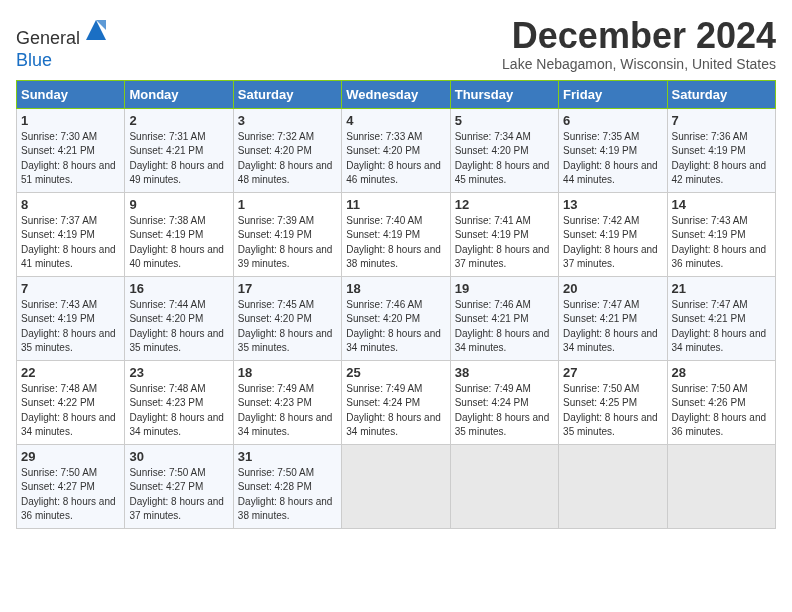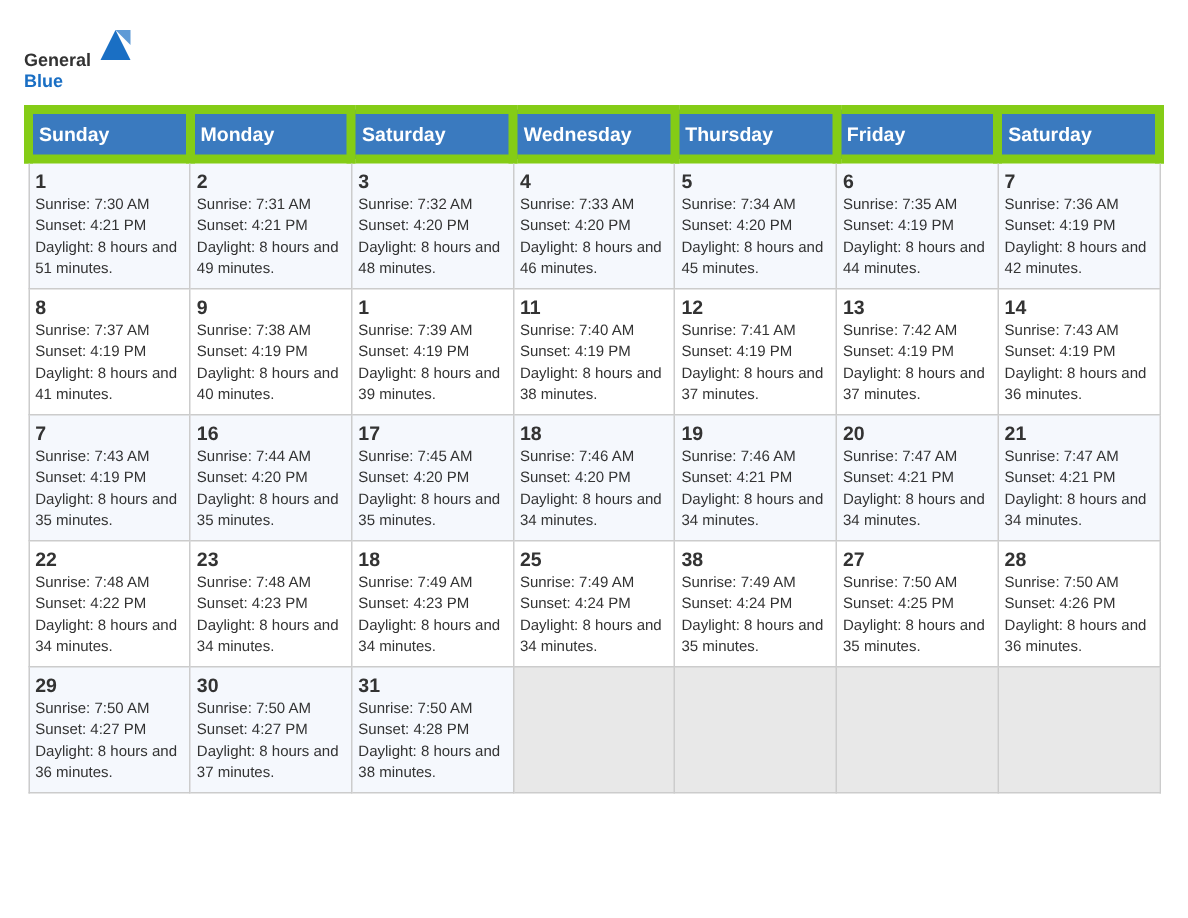--- a/index.html
+++ b/index.html
@@ -14,22 +14,22 @@
       display: flex;
       justify-content: space-between;
       align-items: flex-start;
       margin-bottom: 8px;
     }
     .logo {
       display: flex;
       align-items: center;
     }
     .logo-text {
-      font-size: 12px;
-      font-weight: bold;
+      font-size: 18px;
+      font-weight: normal;
       line-height: 1.2;
     }
     .logo-text .general { color: #333; }
     .logo-text .blue { color: #1a6fc4; }
     .logo-icon {
       width: 28px;
       height: 28px;
       margin-left: 2px;
     }
     .title-area {
@@ -50,21 +50,21 @@
       border-collapse: collapse;
       font-size: 10.5px;
     }
     thead tr th {
       background-color: #3a7abf;
       color: #fff;
       padding: 6px 4px;
       text-align: left;
       font-size: 13px;
       font-weight: bold;
-      border: 6px solid #84cc16;
+      border: 1px solid #84cc16;
     }
     tbody tr td {
       border: 1px solid #ccc;
       padding: 4px;
       vertical-align: top;
       width: 106px;
       min-height: 70px;
       background: #fff;
     }
     tbody tr:nth-child(odd) td {
@@ -93,20 +93,24 @@
   <div class="logo">
     <div>
       <div class="logo-text">
         <span class="general">General</span><svg class="logo-icon" viewBox="0 0 28 28">
             <polygon points="4,24 14,4 24,24" fill="#1a6fc4"></polygon>
             <polygon points="14,4 24,4 24,14" fill="#1a6fc4" opacity="0.7"></polygon>
           </svg><br>
         <span class="blue">Blue</span>
       </div>
     </div>
+  </div>
+  <div class="title-area">
+    <div class="month-title">December 2024</div>
+    <div class="location-title">Lake Nebagamon, Wisconsin, United States</div>
   </div>
 </div>
 
 <table>
   <thead>
     <tr id="dow-row">
         <th>Sunday</th>
         <th>Monday</th>
         <th>Saturday</th>
         <th>Wednesday</th>

